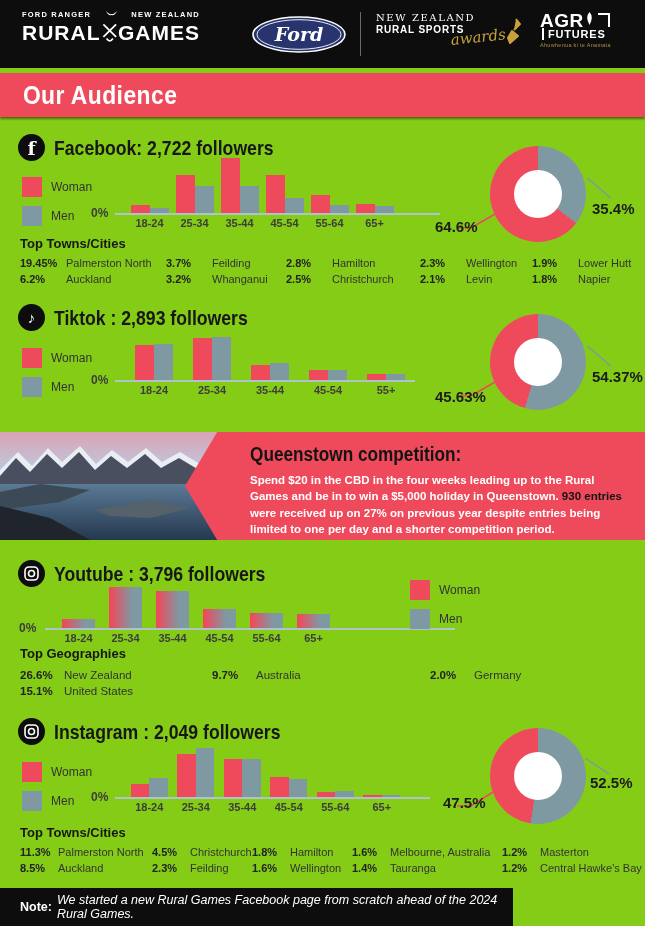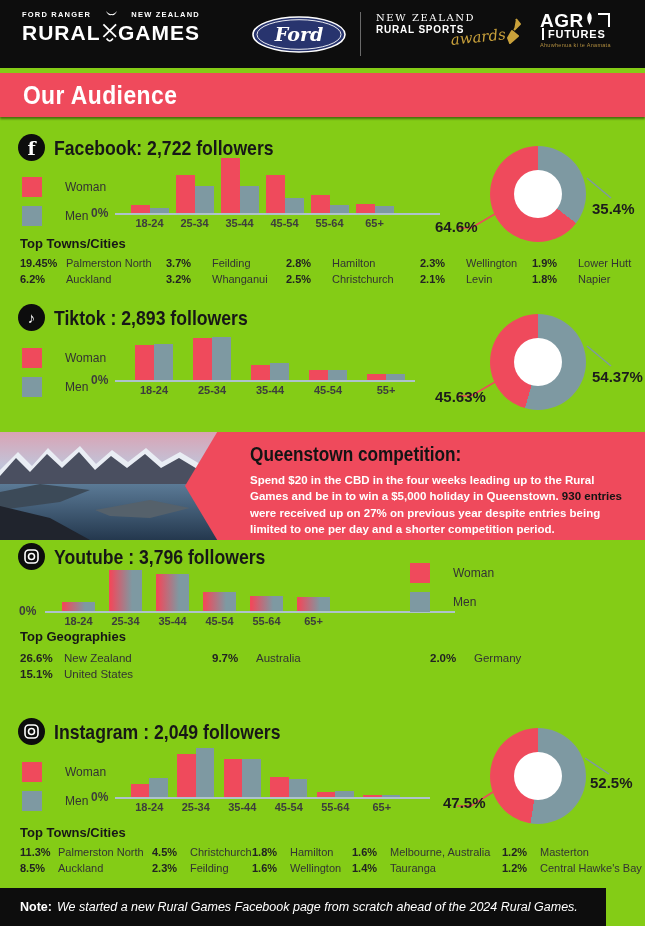--- a/index.html
+++ b/index.html
@@ -28,32 +28,32 @@
   
   .banner{top:73px;left:0;width:645px;height:44px;background:#EF4A5C;box-shadow:0 2px 2px rgba(0,0,0,0.45);}
   .banner h1{margin:0;padding:7px 0 0 26px;color:#fff;font-size:26px;font-weight:800;
              transform:scaleX(0.88);transform-origin:left center;letter-spacing:0.5px;}
 
   
   .section{left:0;width:645px;}
   .sec-fb{top:128px;height:168px;}
   .sec-tt{top:296px;height:136px;}
   .sec-qt{top:432px;height:108px;}
-  .sec-yt{top:531px;height:152px;}
+  .sec-yt{top:548px;height:152px;}
   .sec-ig{top:700px;height:188px;}
 
   .title-row{display:flex;align-items:center;gap:9px;}
   .icon-circle{width:27px;height:27px;border-radius:50%;background:#0d0d0d;color:#fff;
                display:flex;align-items:center;justify-content:center;flex:0 0 27px;}
   .icon-circle .f-glyph{font-family:"DejaVu Serif",serif;font-weight:700;font-size:19px;margin-top:1px;}
   .icon-circle .note-glyph{font-size:15px;}
   .sec-title{font-size:21px;font-weight:800;color:#171717;transform:scaleX(0.84);transform-origin:left center;white-space:nowrap;}
 
   .legend{width:95px;}
-  .legend-row{display:flex;align-items:center;gap:23px;margin-bottom:9px;text-align:right;}
+  .legend-row{display:flex;align-items:center;gap:9px;margin-bottom:9px;text-align:right;}
   .swatch{width:20px;height:20px;flex:0 0 20px;}
   .legend-label{font-size:12px;color:#333;}
 
   .chart{border-bottom:2px solid #aec3ca;display:flex;align-items:flex-end;box-sizing:border-box;}
   .bar-group{display:flex;flex-direction:column;align-items:center;justify-content:flex-end;height:100%;position:relative;}
   .bars{display:flex;align-items:flex-end;}
   .bar-cat{position:absolute;top:100%;margin-top:4px;font-size:11px;font-weight:700;color:#3d3d3d;white-space:nowrap;}
   .axis-zero{position:absolute;font-size:12px;font-weight:700;color:#3d3d3d;}
 
   .list-head{font-size:13px;font-weight:800;color:#171717;}
@@ -73,21 +73,21 @@
   
   .qt-photo{left:0;top:0;width:225px;height:108px;}
   .qt-panel{left:185px;top:0;width:460px;height:108px;background:#EF4A5C;
             clip-path:polygon(7% 0,100% 0,100% 100%,7% 100%,0 50%);}
   .qt-title{position:absolute;left:65px;top:11px;font-size:20px;font-weight:800;color:#141414;
             transform:scaleX(0.86);transform-origin:left center;white-space:nowrap;}
   .qt-body{position:absolute;left:65px;top:40px;width:372px;font-size:11.5px;line-height:1.42;color:#fff;font-weight:600;}
   .qt-hl{color:#141414;font-weight:800;}
 
   
-  .note{top:888px;left:0;width:606px;height:38px;background:#0d0d0d;display:flex;align-items:center;padding-left:20px;box-sizing:border-box;}
+  .note{top:888px;left:0;width:513px;height:38px;background:#0d0d0d;display:flex;align-items:center;padding-left:20px;box-sizing:border-box;}
   .note-label{color:#fff;font-size:12.5px;font-weight:800;margin-right:5px;}
   .note-text{color:#fff;font-size:12.5px;font-style:italic;}
 </style>
 </head>
 <body>
 
 <div id="page" data-name="infographic-page">
 
   <div class="abs header" data-name="header-bar">
     <div class="abs rg-logo" data-name="rural-games-logo">

